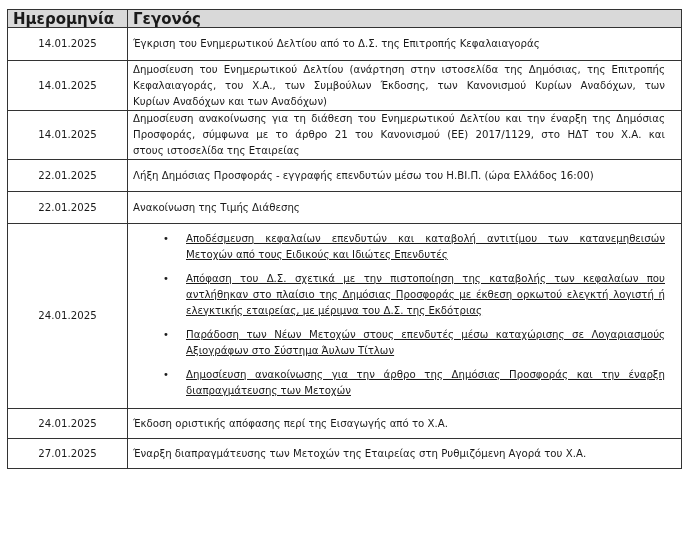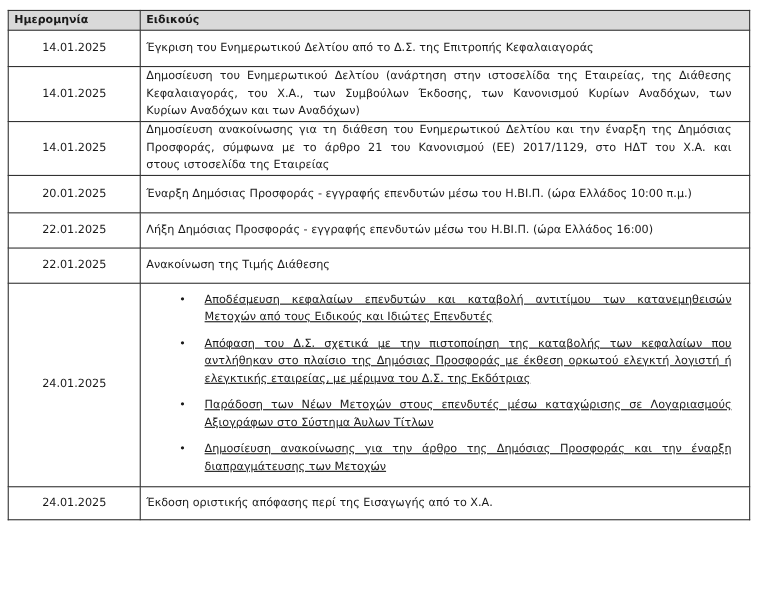--- a/index.html
+++ b/index.html
@@ -1,21 +1,21 @@
 <!DOCTYPE html>
 <html><head>
 <meta charset="utf-8">
 <style>
   html, body { margin: 0; padding: 0; background: #ffffff; }
   body { width: 700px; height: 551px; position: relative; overflow: hidden;
          font-family: "DejaVu Sans", sans-serif; color: #1a1a1a; }
   .tbl { position: absolute; left: 7px; top: 9px; width: 675px;
          border-collapse: collapse; table-layout: fixed; font-size: 10.2px; line-height: 16px; }
   .tbl td, .tbl th { border: 1px solid #333; padding: 0 0 0 5px; vertical-align: middle; overflow: hidden; white-space: nowrap; }
-  .tbl th { background: #d9d9d9; font-weight: bold; text-align: left; height: 17px; font-size: 10px; }
+  .tbl th { background: #d9d9d9; font-weight: bold; text-align: left; height: 17px; font-size: 15px; }
   .col-date { width: 120px; }
   .tbl td.date { text-align: center; padding-left: 0; margin-top: 41px; }
   .tbl td.evt { text-align: justify; padding-right: 16px; }
   .evt .line { display: block; white-space: nowrap; text-align-last: justify; }
   .evt .line.last { text-align-last: left; }
   .bullets { list-style: none; margin: 0; padding: 0; }
   .bullets li { position: relative; padding-left: 53px; margin: 6px 0 8px 0; }
   .bullets li .dot { position: absolute; left: 30px; top: 0; font-size: 10px; }
   .bullets li .line { display: block; white-space: nowrap; text-align-last: justify; text-decoration: underline; }
   .bullets li .line.last { text-align-last: left; }
@@ -24,50 +24,44 @@
 <body>
 
 <table class="tbl">
   <colgroup>
       <col class="col-date">
       <col>
     </colgroup>
   <thead>
     <tr>
       <th>Ημερομηνία</th>
-      <th>Ειδικούς</th>
+      <th>Γεγονός</th>
     </tr>
   </thead>
   <tbody id="tbody">
       <tr style="height: 33px;">
         <td class="date">14.01.2025</td>
         <td class="evt">
           <span class="line last">Έγκριση του Ενημερωτικού Δελτίου από το Δ.Σ. της Επιτροπής Κεφαλαιαγοράς</span>
         </td>
       </tr>
       <tr style="height: 50px;">
         <td class="date">14.01.2025</td>
         <td class="evt">
-          <span class="line">Δημοσίευση του Ενημερωτικού Δελτίου (ανάρτηση στην ιστοσελίδα της Εταιρείας, της Διάθεσης</span>
+          <span class="line">Δημοσίευση του Ενημερωτικού Δελτίου (ανάρτηση στην ιστοσελίδα της Δημόσιας, της Επιτροπής</span>
           <span class="line">Κεφαλαιαγοράς, του Χ.Α., των Συμβούλων Έκδοσης, των Κανονισμού Κυρίων Αναδόχων, των</span>
           <span class="line last">Κυρίων Αναδόχων και των Αναδόχων)</span>
         </td>
       </tr>
       <tr style="height: 48px;">
         <td class="date">14.01.2025</td>
         <td class="evt">
           <span class="line">Δημοσίευση ανακοίνωσης για τη διάθεση του Ενημερωτικού Δελτίου και την έναρξη της Δημόσιας</span>
           <span class="line">Προσφοράς, σύμφωνα με το άρθρο 21 του Κανονισμού (ΕΕ) 2017/1129, στο ΗΔΤ του Χ.Α. και</span>
           <span class="line last">στους ιστοσελίδα της Εταιρείας</span>
-        </td>
-      </tr>
-      <tr style="height: 34px;">
-        <td class="date">20.01.2025</td>
-        <td class="evt">
-          <span class="line last">Έναρξη Δημόσιας Προσφοράς - εγγραφής επενδυτών μέσω του Η.ΒΙ.Π. (ώρα Ελλάδος 10:00 π.μ.)</span>
         </td>
       </tr>
       <tr style="height: 32px;">
         <td class="date">22.01.2025</td>
         <td class="evt">
           <span class="line last">Λήξη Δημόσιας Προσφοράς - εγγραφής επενδυτών μέσω του Η.ΒΙ.Π. (ώρα Ελλάδος 16:00)</span>
         </td>
       </tr>
       <tr style="height: 32px;">
         <td class="date">22.01.2025</td>
@@ -102,14 +96,20 @@
             </li>
           </ul>
         </td>
       </tr>
       <tr style="height: 30px;">
         <td class="date">24.01.2025</td>
         <td class="evt">
           <span class="line last">Έκδοση οριστικής απόφασης περί της Εισαγωγής από το  Χ.Α.</span>
         </td>
       </tr>
+      <tr style="height: 30px;">
+        <td class="date">27.01.2025</td>
+        <td class="evt">
+          <span class="line last">Έναρξη διαπραγμάτευσης των Μετοχών της Εταιρείας στη Ρυθμιζόμενη Αγορά του Χ.Α.</span>
+        </td>
+      </tr>
     </tbody>
 </table>
 
 </body></html>

